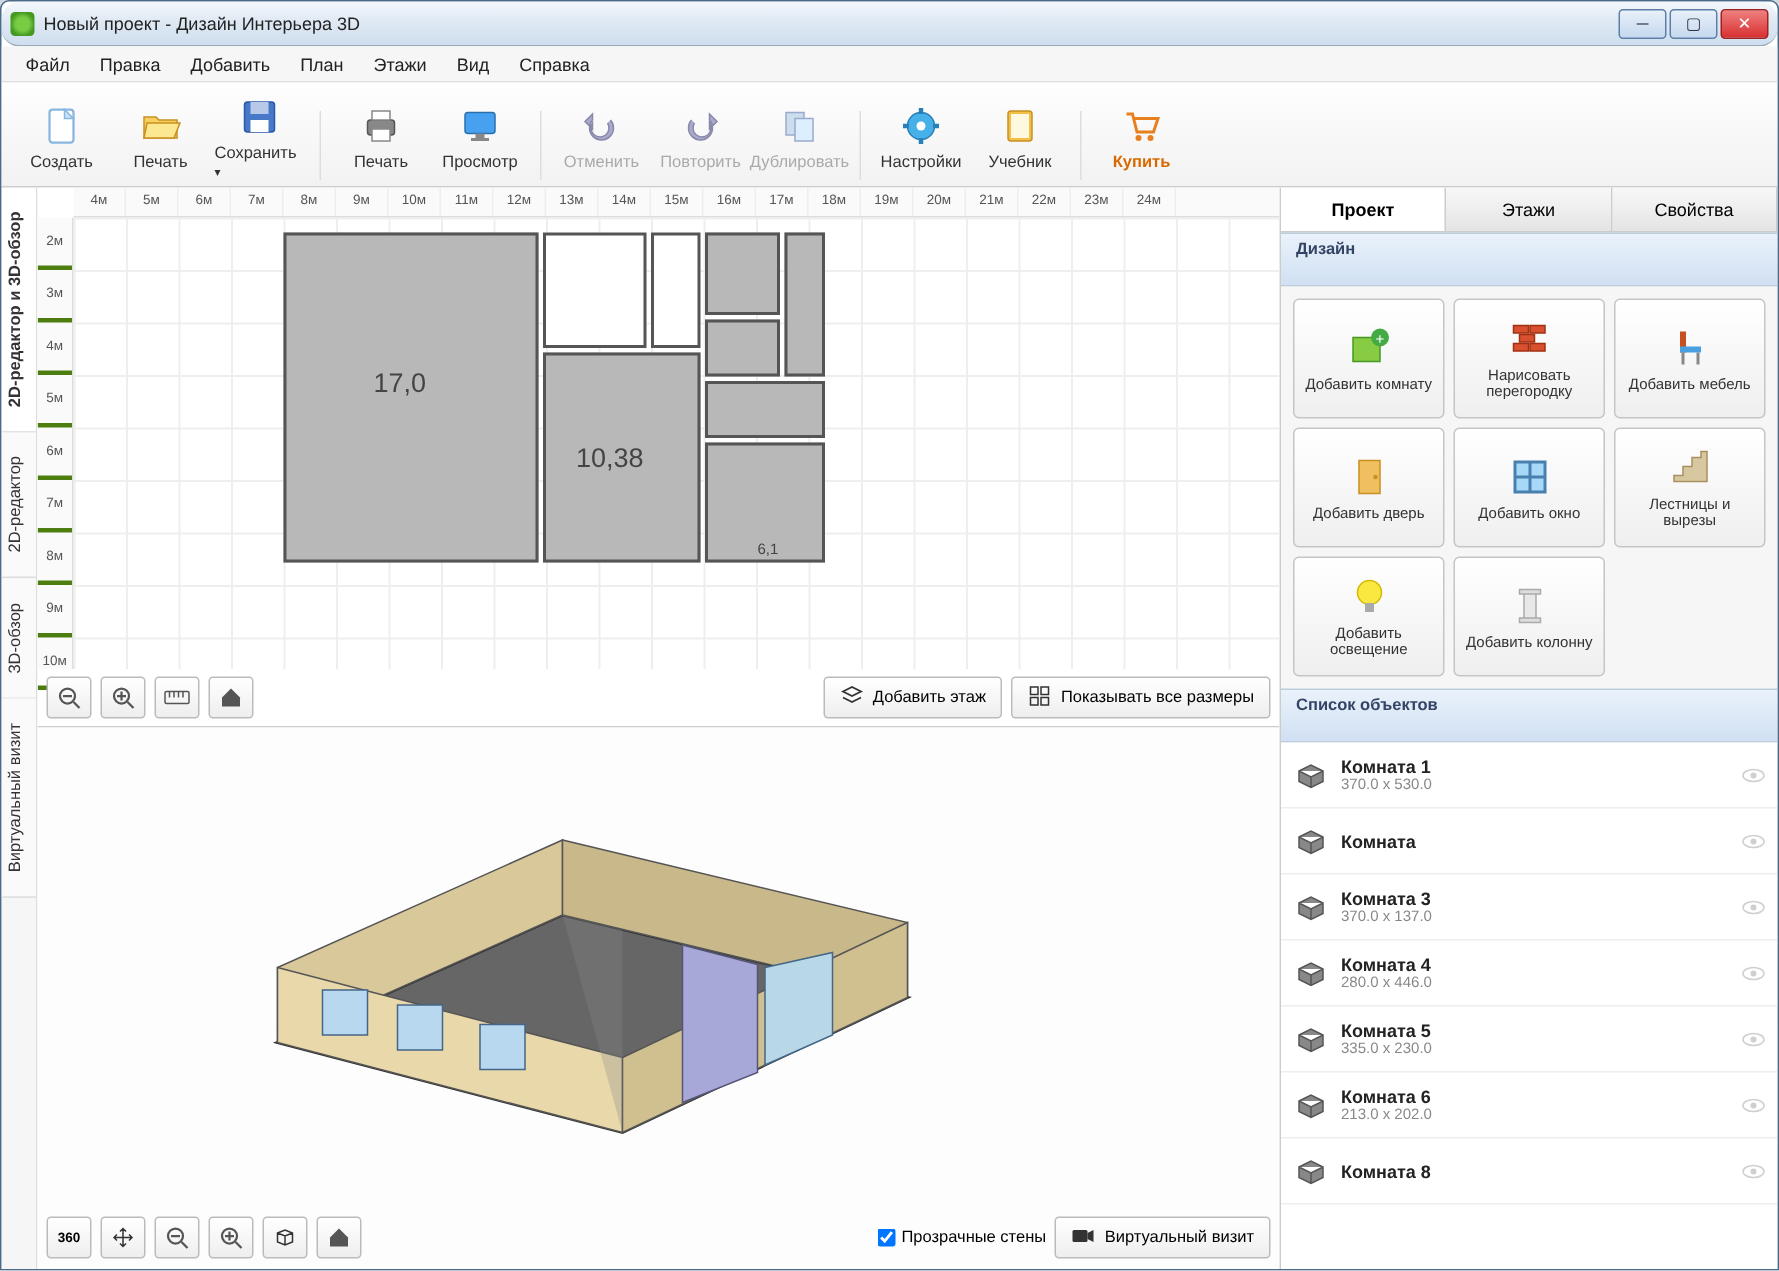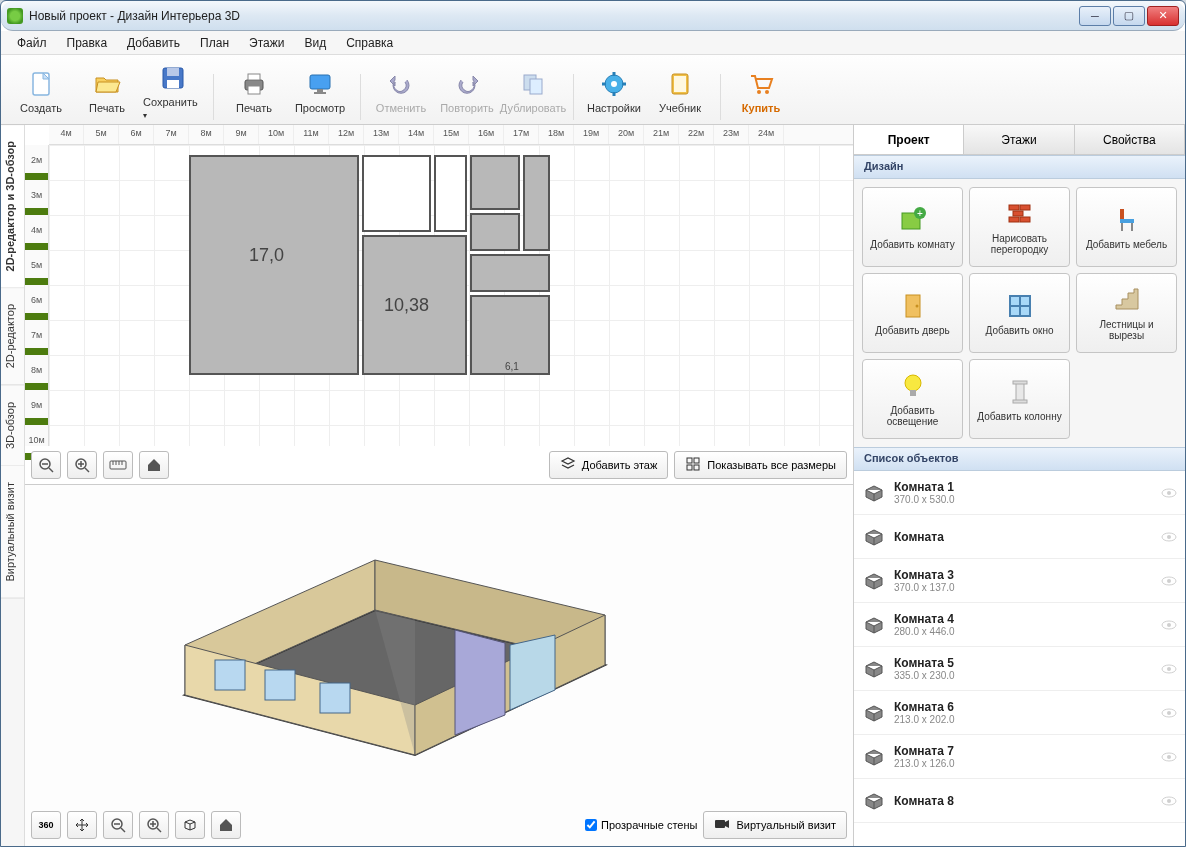--- a/index.html
+++ b/index.html
@@ -29,40 +29,40 @@
 .lefttabs { width: 24px; background:#f6f6f6; border-right:1px solid #ddd; display:flex; flex-direction:column; }
 .lefttabs .lt { flex:0 0 auto; writing-mode: vertical-rl; transform: rotate(180deg); padding: 16px 3px; font-size:11px; color:#333; border-top:1px solid #ddd; background:#fafafa; cursor:pointer; text-align:center; }
 .lefttabs .lt.active { background:#fff; font-weight:bold; }
 
 .centercol { flex:1; display:flex; flex-direction:column; background:#fff; overflow:hidden;justify-content:flex-end; }
 
 .pane2d { flex:0 0 360px; position:relative; background:#fff; border-bottom:1px solid #ccc; overflow:hidden; }
 .ruler-h { position:absolute; top:0; left:24px; right:0; height:20px; background:#fafafa; border-bottom:1px solid #ddd; display:flex; }
 .ruler-h .tick { flex:0 0 35px; font-size:9px; color:#555; text-align:center; border-right:1px solid #eee; padding-top:3px; }
 .ruler-v { position:absolute; top:20px; left:0; width:24px; bottom:38px; background:#fafafa; border-right:1px solid #ddd; }
-.ruler-v .tick { height:35px; font-size:9px; color:#555; text-align:center; border-bottom:7px solid #4d7c0f; padding-top:10px; }
+.ruler-v .tick { height:35px; font-size:9px; color:#555; text-align:center; border-bottom:3px solid #4d7c0f; padding-top:10px; }
 .grid2d { position:absolute; top:20px; left:24px; right:0; bottom:38px;
   background-image: linear-gradient(#eee 1px,transparent 1px),linear-gradient(90deg,#eee 1px,transparent 1px);
   background-size: 35px 35px; }
 .floorplan { position:absolute; left:140px; top:10px; width:420px; height:260px; }
 .floorplan .room { position:absolute; background:#b8b8b8; border:2px solid #555; }
 .floorplan .rlabel { position:absolute; font-size:18px; color:#444; }
 .toolbar2d { position:absolute; bottom:4px; left:6px; right:6px; height:30px; display:flex; align-items:center; gap:6px; }
 .iconbtn { width:30px; height:28px; border:1px solid #bbb; border-radius:3px; background:linear-gradient(180deg,#fff,#eee); display:flex; align-items:center; justify-content:center; font-size:14px; cursor:pointer; }
 .textbtn { height:28px; border:1px solid #bbb; border-radius:3px; background:linear-gradient(180deg,#fff,#eee); display:flex; align-items:center; gap:6px; padding:0 10px; font-size:11px; cursor:pointer; }
 
 .pane3d { flex:1; position:relative; background:#fdfdfd; overflow:hidden; }
 .model3d { position:absolute; left:120px; top:30px; width:500px; height:280px; }
 .toolbar3d { position:absolute; bottom:6px; left:6px; right:6px; height:30px; display:flex; align-items:center; gap:6px; }
 
 .rightpanel { width:332px; background:#f6f6f6; border-left:1px solid #ccc; display:flex; flex-direction:column; }
 .rtabs { height:30px; display:flex; background:#eaeaea; border-bottom:1px solid #ccc; }
 .rtabs .rt { flex:1; font-size:12px; display:flex; align-items:center; justify-content:center; border-right:1px solid #ccc; background:linear-gradient(180deg,#f8f8f8,#e4e4e4); cursor:pointer; }
 .rtabs .rt.active { background:#fff; font-weight:bold; }
-.section-h { height:24px; background:linear-gradient(180deg,#eaf2fb,#d0e0f2); border-top:1px solid #bcd; border-bottom:1px solid #bcd; font-size:11px; font-weight:bold; color:#346; padding:4px 10px; }
+.section-h { height:36px; background:linear-gradient(180deg,#eaf2fb,#d0e0f2); border-top:1px solid #bcd; border-bottom:1px solid #bcd; font-size:11px; font-weight:bold; color:#346; padding:4px 10px; }
 .design-grid { display:grid; grid-template-columns:repeat(3,1fr); gap:6px; padding:8px; background:#f6f6f6; }
 .dbtn { height:80px; border:1px solid #c5c5c5; border-radius:4px; background:linear-gradient(180deg,#fff,#efefef); display:flex; flex-direction:column; align-items:center; justify-content:center; font-size:10px; color:#333; text-align:center; padding:4px; cursor:pointer; gap:4px; }
 .dbtn .dicon { width:30px; height:30px; }
 .objlist { flex:1; overflow-y:auto; background:#fff; }
 .obj { height:44px; border-bottom:1px solid #eee; display:flex; align-items:center; padding:0 8px; gap:8px; cursor:pointer; }
 .obj .oicon { width:24px; height:20px; }
 .obj .otext { flex:1; }
 .obj .oname { font-size:12px; color:#222;font-weight:bold; }
 .obj .odim { font-size:10px; color:#888; }
 .obj .eye { width:16px; height:12px; opacity:.4; }
@@ -535,33 +535,20 @@
             <svg class="eye" width="16" height="12">
               <ellipse cx="8" cy="6" rx="7" ry="4" fill="none" stroke="#888"></ellipse>
               <circle cx="8" cy="6" r="2" fill="#888"></circle>
             </svg>
           </div>
           <div class="obj">
             <svg class="oicon" width="24" height="20">
               <path d="M4 7 L12 3 L20 7 L20 14 L12 18 L4 14 Z M4 7 L12 11 L20 7 M12 11 L12 18" fill="#888" stroke="#555"></path>
             </svg>
             <div class="otext">
-              <div class="oname">Комната 7</div>
-              <div class="odim">213.0 x 126.0</div>
-            </div>
-            <svg class="eye" width="16" height="12">
-              <ellipse cx="8" cy="6" rx="7" ry="4" fill="none" stroke="#888"></ellipse>
-              <circle cx="8" cy="6" r="2" fill="#888"></circle>
-            </svg>
-          </div>
-          <div class="obj">
-            <svg class="oicon" width="24" height="20">
-              <path d="M4 7 L12 3 L20 7 L20 14 L12 18 L4 14 Z M4 7 L12 11 L20 7 M12 11 L12 18" fill="#888" stroke="#555"></path>
-            </svg>
-            <div class="otext">
               <div class="oname">Комната 8</div>
             </div>
             <svg class="eye" width="16" height="12">
               <ellipse cx="8" cy="6" rx="7" ry="4" fill="none" stroke="#888"></ellipse>
               <circle cx="8" cy="6" r="2" fill="#888"></circle>
             </svg>
           </div>
         </div>
     </div>
 

